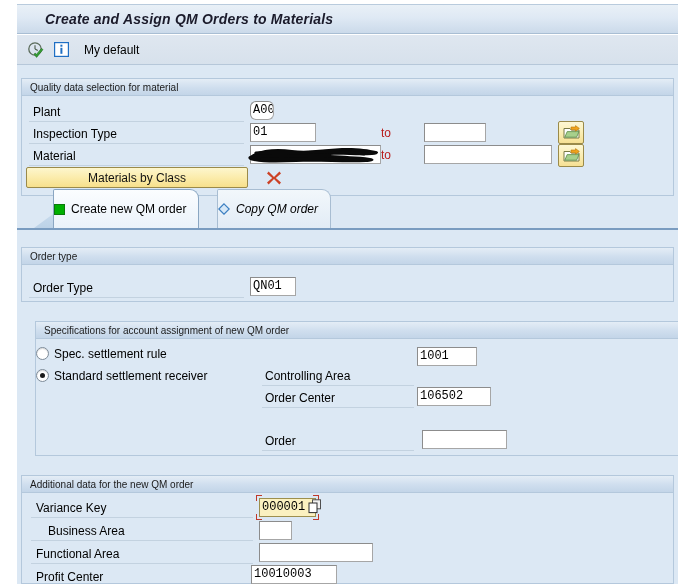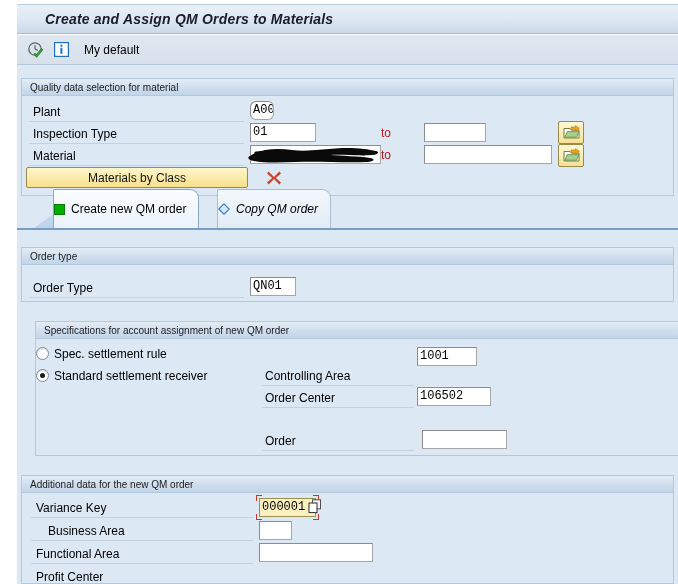--- a/index.html
+++ b/index.html
@@ -386,14 +386,15 @@
 
   <div class="lbl" style="left:36px; top:524px;margin-left:12px;">Business Area</div>
   <div class="underline" style="left:31px; top:540px; width:222px;"></div>
   <div class="fld" style="left:259px; top:521px; width:33px;"></div>
 
   <div class="lbl" style="left:36px; top:547px;">Functional Area</div>
   <div class="underline" style="left:31px; top:563px; width:222px;"></div>
   <div class="fld" style="left:259px; top:543px; width:114px;"></div>
 
   <div class="lbl" style="left:36px; top:570px;text-align:right;">Profit Center</div>
+  <div class="fld" style="left:251px; top:565px; width:86px;">10010003</div>
 
 </div>
 
 </body></html>

